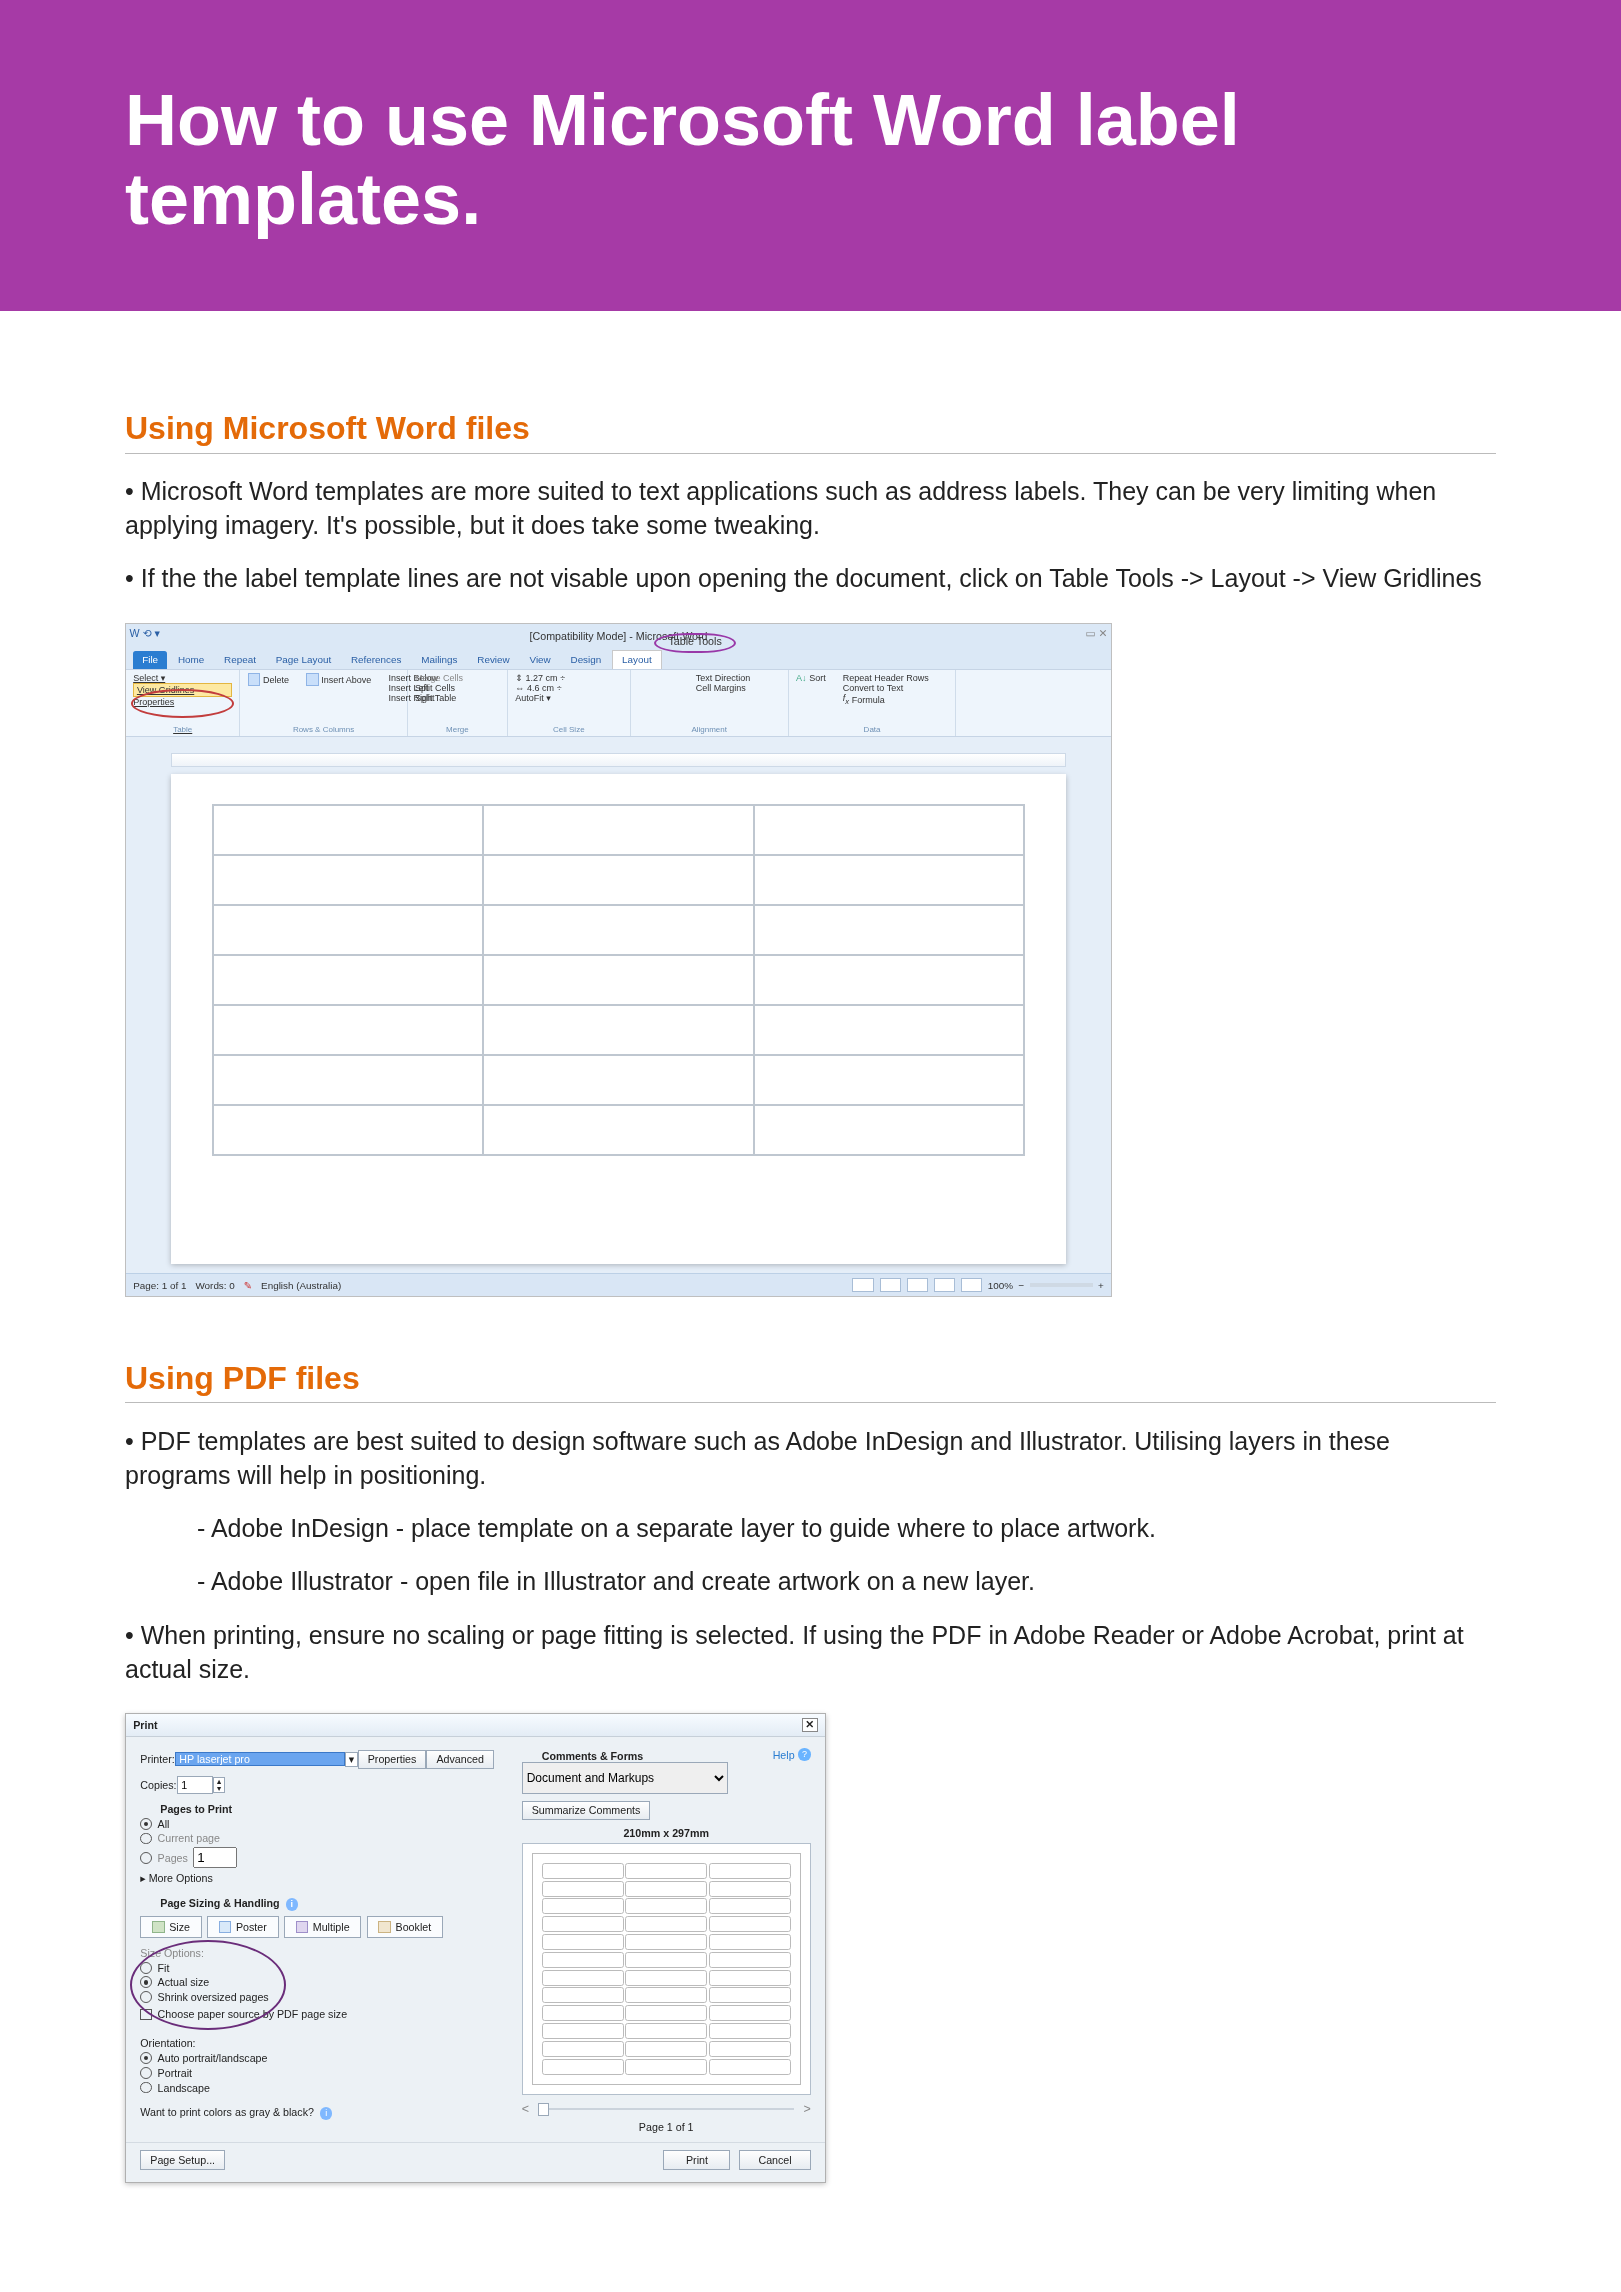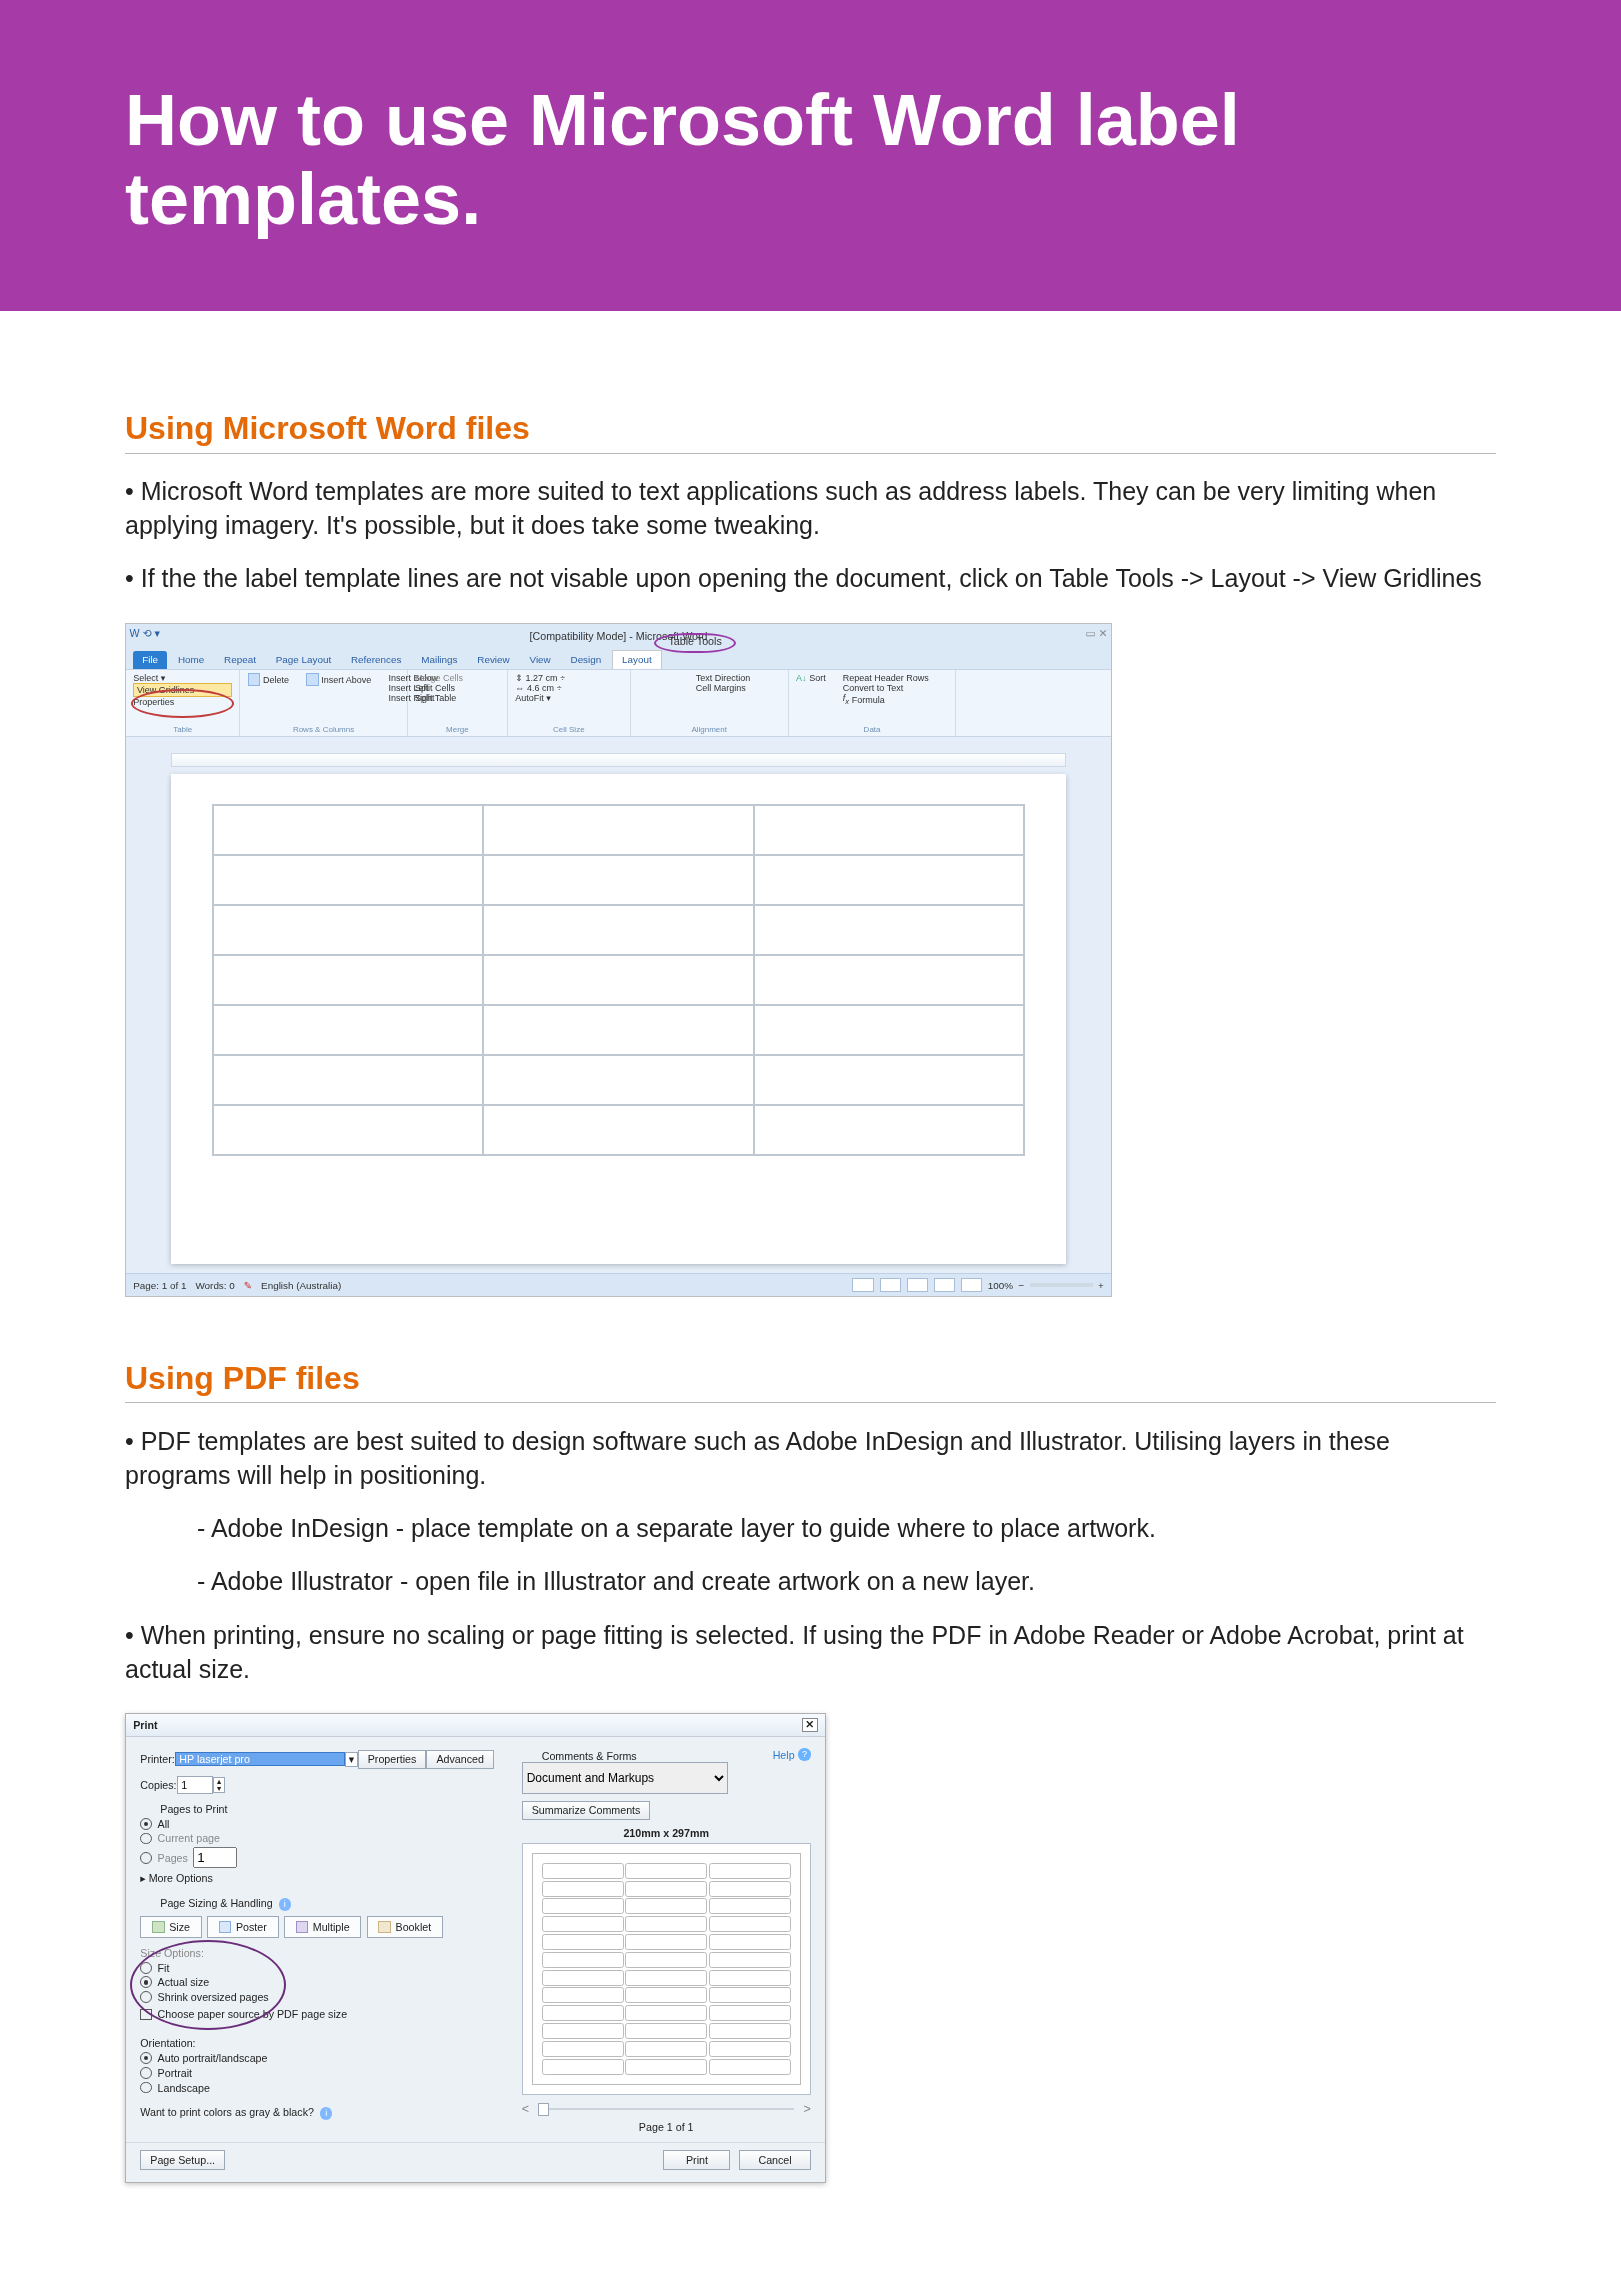--- a/index.html
+++ b/index.html
@@ -42,21 +42,21 @@
   .print-shot{width:699px;border:0.9px solid #b0b0b0;margin:27px 0;background:#ecf1f5;font-family:Tahoma,Arial,sans-serif;font-size:10.7px;box-shadow:0 1.8px 5.4px rgba(0,0,0,.25);}
   .pd-title{background:linear-gradient(#f7fbff,#e3ecf5);border-bottom:0.9px solid #c6cfd8;padding:3.6px 7.2px;font-weight:700;display:flex;align-items:center;}
   .pd-title .close{margin-left:auto;font-weight:700;border:0.9px solid #888;width:14.3px;height:12.5px;text-align:center;line-height:10.7px;background:#fff;}
   .pd-body{display:flex;padding:12.5px 14.3px 9px;gap:18px;}
   .pd-col{flex:1;}
   .fld{display:flex;align-items:center;gap:0;margin-bottom:7.2px;}
   .fld input[type=text]{border:0.9px solid #9aa8b8;height:16px;font-size:10.7px;padding:0 3.6px;}
   .fld select{border:0.9px solid #9aa8b8;height:32px;font-size:12px;}
   .fld label{white-space:nowrap;}
   .btn{border:0.9px solid #9aa8b8;background:linear-gradient(#fefefe,#e7ecf1);padding:2.7px 9px;font-size:10.7px;display:inline-block;}
-  .bold{font-weight:400;padding-left:20px;}
+  .bold{font-weight:700;padding-left:20px;}
   .radio{display:flex;align-items:center;gap:5.4px;font-size:10.7px;margin:2.7px 0;}
   .radio .dot{width:9.9px;height:9.9px;border:0.9px solid #555;border-radius:50%;display:inline-flex;align-items:center;justify-content:center;}
   .radio .dot.on::after{content:"";width:4.5px;height:4.5px;border-radius:50%;background:#333;}
   .handling{display:flex;gap:5.4px;margin:5.4px 0 7.2px;}
   .handling .tbtn{border:0.9px solid #9aa8b8;background:#fafcfe;padding:3.6px 10.7px;display:flex;align-items:center;gap:4.5px;font-size:10.7px;}
   .handling .tbtn .ico2{width:10.7px;height:10.7px;background:#cfe3c5;border:0.9px solid #8fb58a;}
   .circ2{position:absolute;border:2.7px solid #6a2d7a;border-radius:50%;}
   .preview-box{border:0.9px solid #b3bfcc;background:#fff;width:269px;padding:9px;}
   .sheet{border:0.9px solid #bbb;padding:9px;display:grid;grid-template-columns:repeat(3,1fr);grid-template-rows:repeat(12,16px);gap:1.8px;}
   .sheet div{border:0.9px solid #bbb;border-radius:2.7px;}
@@ -104,21 +104,21 @@
         <div class="wtab">References</div>
         <div class="wtab">Mailings</div>
         <div class="wtab">Review</div>
         <div class="wtab">View</div>
         <div class="wtab">Design</div>
         <div class="wtab active">Layout</div>
       </div>
 
       <div class="word-ribbon">
 
-        <div class="rgrp" style="width:99px;position:relative;">
+        <div class="rgrp" style="width:99px;position:relative;text-decoration:underline;">
           <div>
             <div class="rcmd">Select ▾</div>
             <div class="rcmd" style="background:#fde9a2;border:0.9px solid #e3b641;padding:0.9px 2.7px;">View Gridlines</div>
             <div class="rcmd">Properties</div>
           </div>
           <div class="glabel">Table</div>
           <div class="circ1"></div>
         </div>
 
         <div class="rgrp" style="width:152px;">

